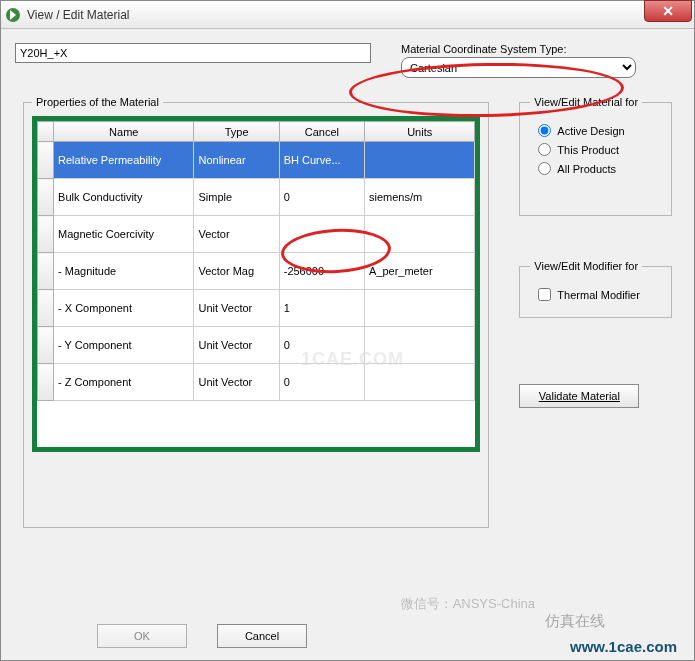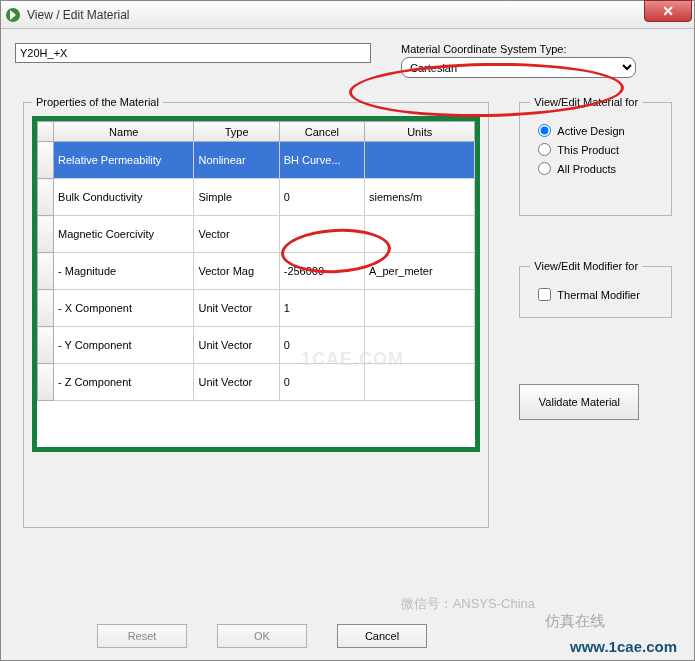--- a/index.html
+++ b/index.html
@@ -85,25 +85,26 @@
   .mod-fieldset { height: 58px; }
 
   .radio-row, .check-row {
     display: flex; align-items: center; gap: 6px;
     margin: 6px 0 6px 8px;
   }
   .radio-row input, .check-row input { margin: 0; }
 
   .validate-btn {
     margin: 30px 16px 0 8px;
-    width: 120px; height: 36px;
+    width: 120px; height: 24px;
     border: 1px solid #8a8a8a;
     background: linear-gradient(#fefefe,#e6e6e6);
     font-family: inherit; font-size: 11px;
     cursor: pointer;
+    text-decoration: underline;
   }
 
   
   .tbl-wrap {
     border: 5px solid #15803d;
     background: #fff;
     height: 336px;
     overflow: hidden;
   }
   table.props {
@@ -328,21 +329,20 @@
             <span>Thermal Modifier</span>
           </label>
         </fieldset>
 
         <button class="validate-btn">Validate Material</button>
       </div>
     </div>
 
 
     <div class="btn-row">
-      <button>Reset</button>
       <button>OK</button>
       <button class="enabled">Cancel</button>
     </div>
 
     <div class="ellipse ell1"></div>
     <div class="ellipse ell2"></div>
 
     <div class="centerwm">1CAE.COM</div>
   </div>
 </div>

